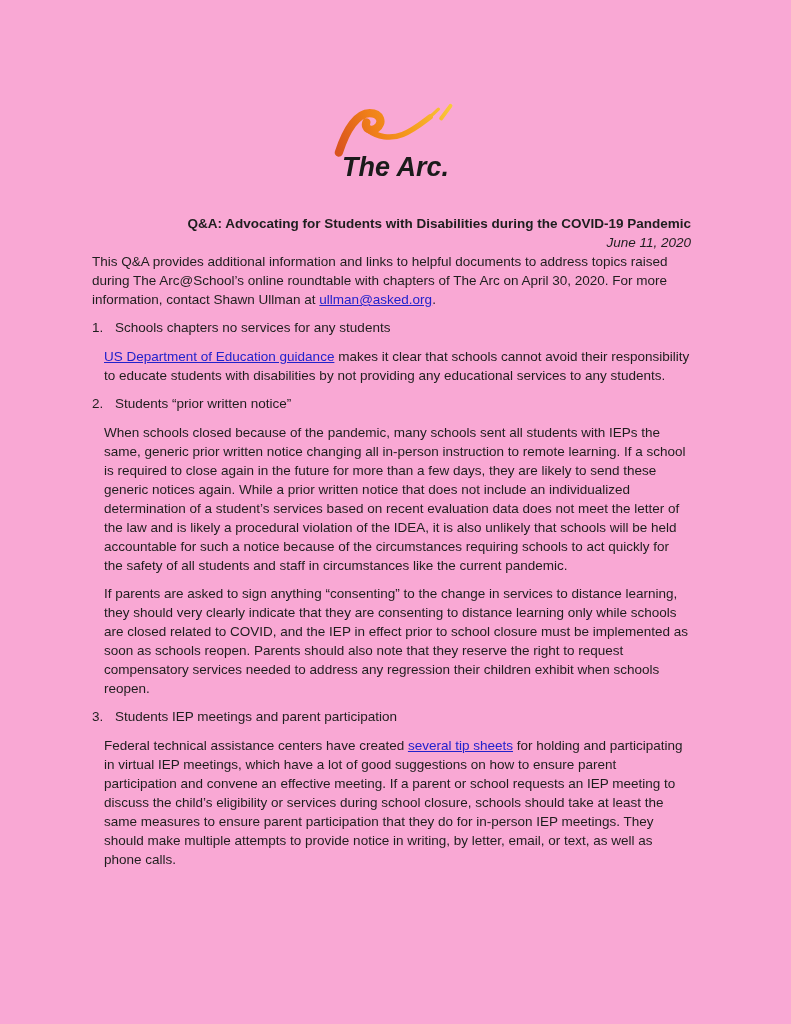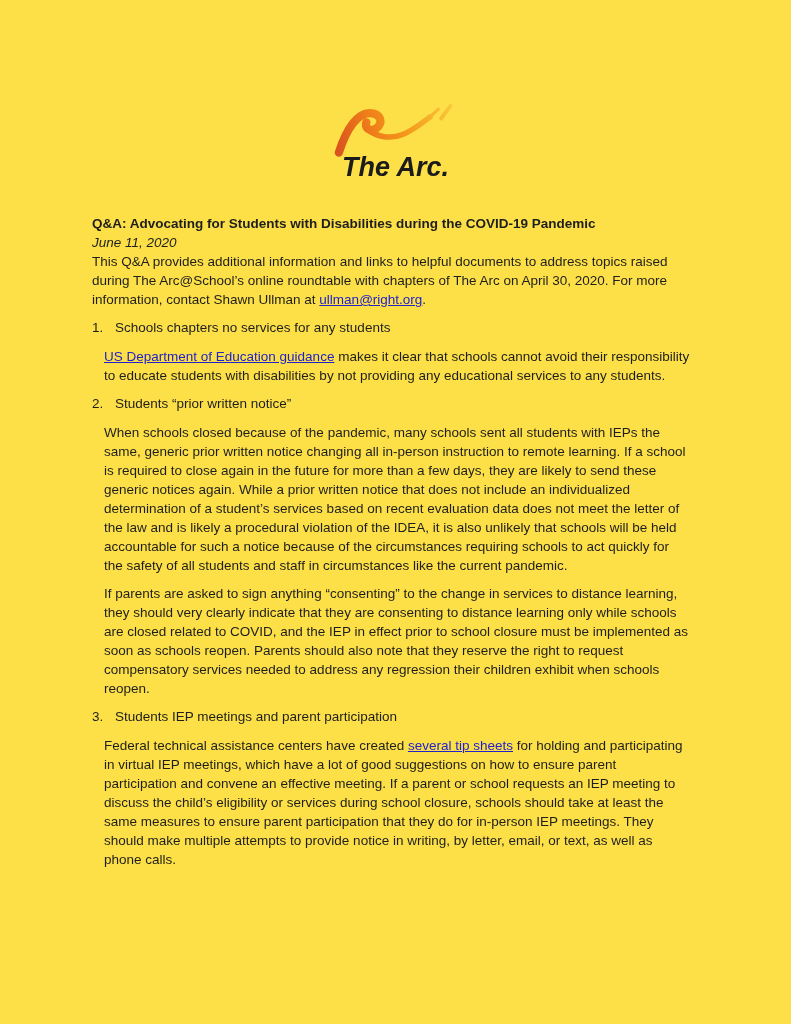--- a/index.html
+++ b/index.html
@@ -1,19 +1,19 @@
 <!DOCTYPE html>
 <html><head>
 <meta charset="utf-8">
 <style>
   html,body{margin:0;padding:0;background:#ffffff;}
   .page{
     position:relative;
     width:791px;height:1024px;
-    background:#fde047;
+    background:#f9a8d4;
     font-family:"Liberation Sans",sans-serif;
     color:#1e1e1e;
     overflow:hidden;
     box-sizing:border-box;
   }
   .content{
     box-sizing:border-box;
     padding:0 100px 0 92px;
   }
   
@@ -27,27 +27,27 @@
     font-weight:bold;
     font-size:27px;
     letter-spacing:0px;
     color:#1b1b1b;
     margin-top:-4px;
     line-height:28px;
   }
   
   .doc-title{
     margin-top:33px;
-    text-align:left;
+    text-align:right;
     font-weight:bold;
     font-size:13.5px;
     line-height:19px;
   }
   .doc-date{
-    text-align:left;
+    text-align:right;
     font-style:italic;
     font-size:13.5px;
     line-height:19px;
   }
   
   p.para{
     margin:0 0 9px 0;
     font-size:13.5px;
     line-height:19px;
   }
@@ -94,21 +94,21 @@
       </g>
     </svg>
     <div class="logo-text">The Arc.</div>
   </div>
 
   <div class="content">
 
     <div class="doc-title">Q&amp;A: Advocating for Students with Disabilities during the COVID-19 Pandemic</div>
     <div class="doc-date">June 11, 2020</div>
 
-    <p class="para intro"><span>This Q&amp;A provides additional information and links to helpful documents to address topics raised during The Arc@School’s online roundtable with chapters of The Arc on April 30, 2020. For more information, contact Shawn Ullman at </span><a class="lnk" href="#">ullman@right.org</a><span>.</span></p>
+    <p class="para intro"><span>This Q&amp;A provides additional information and links to helpful documents to address topics raised during The Arc@School’s online roundtable with chapters of The Arc on April 30, 2020. For more information, contact Shawn Ullman at </span><a class="lnk" href="#">ullman@asked.org</a><span>.</span></p>
 
     <div class="item">
       <div class="item-head">
         <span class="item-num">1.</span>
         <span>Schools chapters no services for any students</span>
       </div>
       <div class="item-body">
         <p class="para"><a class="lnk" href="#">US Department of Education guidance</a><span> makes it clear that schools cannot avoid their responsibility to educate students with disabilities by not providing any educational services to any students.</span></p>
       </div>
     </div>

